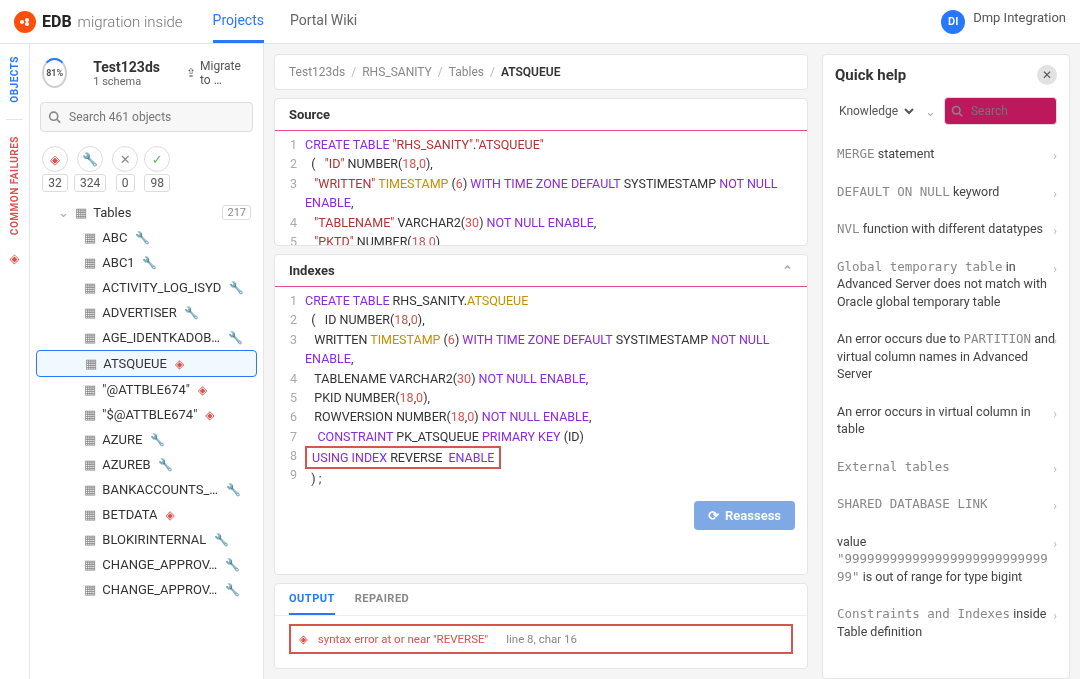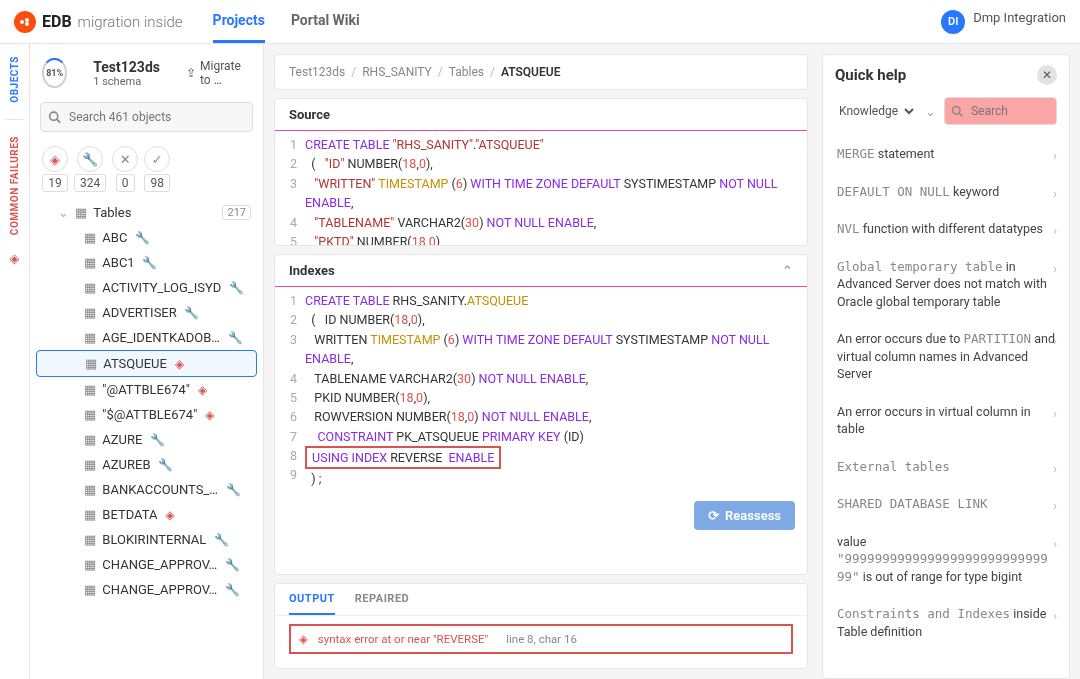--- a/index.html
+++ b/index.html
@@ -5,21 +5,21 @@
 * { margin: 0; padding: 0; box-sizing: border-box; font-family: -apple-system, BlinkMacSystemFont, "Segoe UI", Roboto, Helvetica, Arial, sans-serif; }
 body { background: #f5f5f5; width: 1080px; height: 679px; overflow: hidden; font-size: 13px; color: #333; }
 
 
 .header { height: 44px; background: #fff; display: flex; align-items: center; padding: 0 14px; border-bottom: 1px solid #e5e5e5; }
 .logo { display: flex; align-items: center; gap: 6px; margin-right: 30px; }
 .logo-circle { width: 22px; height: 22px; border-radius: 50%; background: #ff4d0d; display: flex; align-items: center; justify-content: center; }
 .logo-text { font-weight: 700; font-size: 16px; color: #222; }
 .logo-sub { font-weight: 300; font-size: 15px; color: #777; }
 .nav-tabs { display: flex; gap: 26px; }
-.nav-tab { font-size: 14px; font-weight: 700; color: #666; padding: 12px 0; border-bottom: 3px solid transparent; cursor: pointer; text-align: center; }
+.nav-tab { font-size: 14px; font-weight: 400; color: #666; padding: 12px 0; border-bottom: 3px solid transparent; cursor: pointer; text-align: center; }
 .nav-tab.active { color: #2878ff; border-bottom-color: #2878ff; }
 .header-right { margin-left: auto; display: flex; align-items: flex-start; gap: 8px; padding-left: 7px; }
 .avatar { width: 24px; height: 24px; border-radius: 50%; background: #2878ff; color: #fff; display: flex; align-items: center; justify-content: center; font-size: 11px; font-weight: 600; }
 .user-name { font-size: 13px; color: #555; }
 
 
 .main { display: flex; height: calc(100% - 44px); }
 
 
 .rail { width: 30px; background: #fff; border-right: 1px solid #e5e5e5; display: flex; flex-direction: column; align-items: center; }
@@ -92,21 +92,21 @@
 
 
 .help { width: 262px; padding: 10px 10px 0 4px; }
 .help-panel { background: #fff; border: 1px solid #e5e5e5; border-radius: 4px; padding: 10px 12px; height: 100%; display: flex; flex-direction: column; }
 .help-header { display: flex; justify-content: space-between; align-items: center; margin-bottom: 12px; }
 .help-title { font-weight: 700; font-size: 15px; }
 .close-btn { width: 20px; height: 20px; border-radius: 50%; background: #e2e2e2; color: #555; display: flex; align-items: center; justify-content: center; font-size: 12px; cursor: pointer; }
 .help-tools { display: flex; gap: 8px; align-items: center; margin-bottom: 10px; }
 .help-tools select { border: none; font-size: 12px; color: #555; background: transparent; max-width: 82px; }
 .help-search { flex: 1; position: relative; }
-.help-search input { width: 100%; padding: 6px 8px 6px 26px; border: 1px solid #ddd; border-radius: 4px; background: #fca5a5; font-size: 12px; }
+.help-search input { width: 100%; padding: 6px 8px 6px 26px; border: 1px solid #ddd; border-radius: 4px; background: #be185d; font-size: 12px; }
 .help-search .s-icon { position: absolute; left: 7px; top: 50%; transform: translateY(-50%); color: #888; }
 .help-list { flex: 1; overflow: auto; }
 .help-item { padding: 10px 2px; font-size: 12.5px; color: #444; line-height: 1.4; cursor: pointer; position: relative; word-break: break-word; }
 .help-item::after { content: "›"; position: absolute; right: 0; top: 12px; color: #bbb; }
 .mono { font-family: "SFMono-Regular", Consolas, monospace; color: #888; }
 .chev { color: #aaa; }
 svg { display: block; }
 </style>
 </head>
 <body>
@@ -162,21 +162,21 @@
             <circle cx="7" cy="7" r="5"></circle>
             <line x1="11" y1="11" x2="15" y2="15"></line>
           </svg>
       </span>
       <input placeholder="Search 461 objects" style="">
     </div>
 
     <div class="stat-row">
       <div class="stat">
           <div class="stat-icon red">◈</div>
-          <div class="stat-num">19</div>
+          <div class="stat-num">32</div>
         </div>
       <div class="stat">
           <div class="stat-icon green">🔧</div>
           <div class="stat-num">324</div>
         </div>
       <div class="stat">
           <div class="stat-icon gray">✕</div>
           <div class="stat-num">0</div>
         </div>
       <div class="stat">

